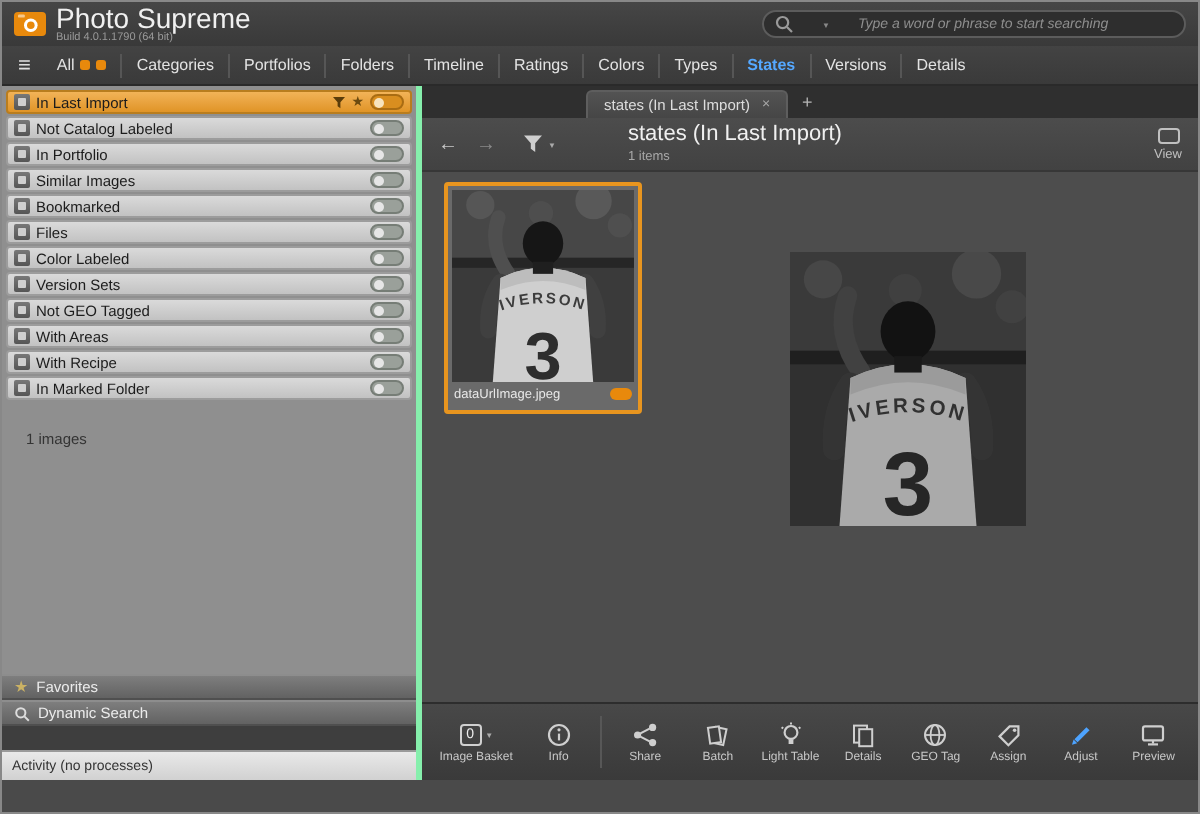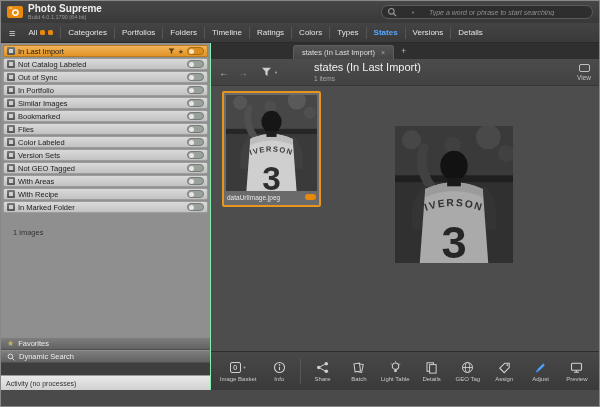--- a/index.html
+++ b/index.html
@@ -10,40 +10,40 @@
   .titlebar { height:18px; background:#f2f2f2; border-bottom:1px solid #d6d6d6; display:flex; align-items:center; padding-left:5px; }
   .titlebar-icon { width:11px; height:9px; background:#e8890c; border-radius:2px; margin-right:5px; position:relative; flex:none; }
   .titlebar-icon::after { content:""; position:absolute; left:3.5px; top:2.5px; width:4px; height:4px; background:#fff; border-radius:50%; }
   .titlebar-title { font-size:8.5px; color:#222; }
   .win-controls { margin-left:auto; display:flex; height:100%; }
   .win-btn { width:26px; display:flex; align-items:center; justify-content:center; font-size:8px; color:#444; }
 
   
   .header { height:22px; background:linear-gradient(#464646,#393939); display:flex; align-items:center; padding:0 6px; }
   .app-id { margin-left:5px; line-height:1; }
-  .app-name { font-size:10px; font-weight:bold; color:#f0f0f0; }
+  .app-name { font-size:14px; font-weight:normal; color:#f0f0f0; }
   .app-version { font-size:5.5px; color:#9a9a9a; margin-top:1px; }
   .search { margin-left:auto; width:212px; height:14px; border-radius:7px; background:#2e2e2e; border:1px solid #5c5c5c; display:flex; align-items:center; padding:0 5px; gap:14px; }
   .search input { flex:1; min-width:0; background:transparent; border:none; outline:none; font-style:italic; font-size:7px; color:#ccc; font-family:inherit; }
   .search input::placeholder { color:#8f8f8f; }
   .search .caret { font-size:4px; color:#888; }
 
   
   .navbar { height:20px; background:linear-gradient(#434343,#3a3a3a); border-bottom:1px solid #2a2a2a; display:flex; align-items:center; padding:0 4px; }
   .hamburger { color:#ddd; font-size:11px; margin:0 6px 0 4px; }
   .nav-tab { font-size:8px; color:#e3e3e3; padding:0 7px; display:flex; align-items:center; gap:2px; height:12px; white-space:nowrap;text-align:right; }
   .nav-tab + .nav-tab { border-left:1px solid #565656; }
   .nav-tab.active { color:#55a8ff; font-weight:bold; }
   .badge-dot { width:5px; height:5px; border-radius:1.5px; background:#e8890c; display:inline-block; margin-left:1px; }
 
   
   .body { display:flex; height:347px; }
 
   
-  .sidebar { width:210px; background:#8f8f8f; display:flex; flex-direction:column; border-right:1px solid #86efac; flex:none; }
+  .sidebar { width:210px; background:#8f8f8f; display:flex; flex-direction:column; border-right:3px solid #86efac; flex:none; }
   .state-list { padding:2px 2px 0 2px; }
   .state-row { height:12px; margin-bottom:1px; display:flex; align-items:center; gap:3px; padding:0 3px; background:linear-gradient(#dadada,#c2c2c2); border:1px solid #9c9c9c; border-radius:2px; font-size:7.5px; color:#1c1c1c; }
   .state-row.selected { background:linear-gradient(#f2b358,#e09427); border-color:#b97d1e; }
   .row-icon { width:8px; height:8px; flex:none; background:linear-gradient(#787878,#555); border-radius:1px; position:relative; }
   .row-icon::after { content:""; position:absolute; left:2px; top:2px; width:4px; height:4px; background:#cfcfcf; border-radius:0.5px; }
   .row-label { flex:1; white-space:nowrap; overflow:hidden; }
   .row-star { color:#6b4a10; font-size:7px; line-height:1; }
   .toggle { width:17px; height:8px; border-radius:4px; background:#9aa09a; border:1px solid #767d76; position:relative; flex:none; }
   .toggle::after { content:""; position:absolute; left:1px; top:0.5px; width:5px; height:5px; background:#e6e6e6; border-radius:50%; }
   .selected .toggle { background:#d98e1f; border-color:#a96c12; }
@@ -179,25 +179,20 @@
           <span class="toggle"></span>
         </div>
 
         <div class="state-row">
           <span class="row-icon"></span>
           <span class="row-label">Not Catalog Labeled</span>
           <span class="toggle"></span>
         </div>
         <div class="state-row">
           <span class="row-icon"></span>
-          <span class="row-label">Out of Sync</span>
-          <span class="toggle"></span>
-        </div>
-        <div class="state-row">
-          <span class="row-icon"></span>
           <span class="row-label">In Portfolio</span>
           <span class="toggle"></span>
         </div>
         <div class="state-row">
           <span class="row-icon"></span>
           <span class="row-label">Similar Images</span>
           <span class="toggle"></span>
         </div>
         <div class="state-row">
           <span class="row-icon"></span>

